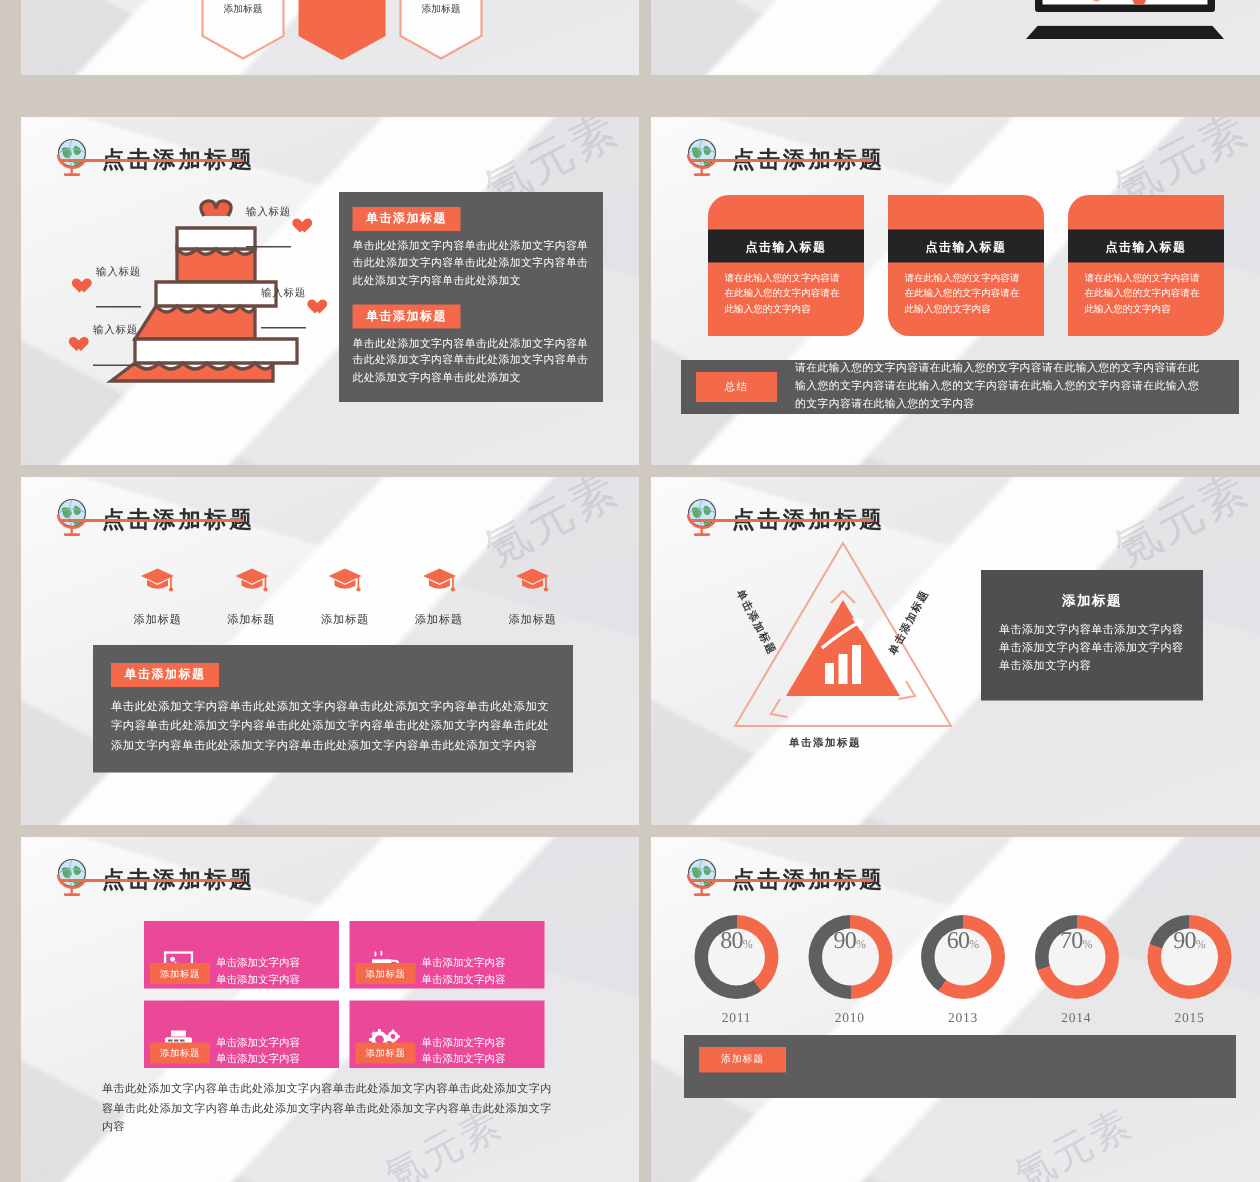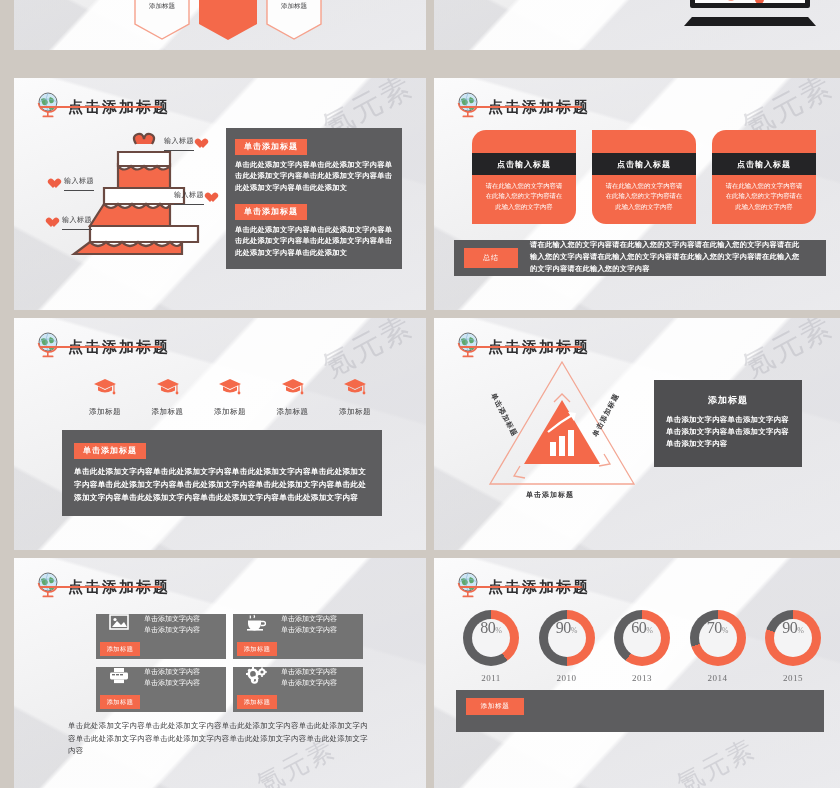--- a/index.html
+++ b/index.html
@@ -56,21 +56,21 @@
     position: absolute; left: 26px; top: 28px; width: 122px; height: 2px;
     background: #ef6b4e; border-radius: 1px;
   }
 
   
   .tag {
     display: inline-block; background: #f4694a; color: #fff;
     font-size: 8px; font-weight: bold; letter-spacing: 1px;
     padding: 3px 9px; line-height: 1.2;
   }
-  .body-txt { font-size: 7.2px; line-height: 1.65; color: #fff; letter-spacing: .3px; font-weight: bold; }
+  .body-txt { font-size: 7.2px; line-height: 1.65; color: #fff; letter-spacing: .3px; }
 
   
   #slideA { left: 14px; top: -162px; height: 212px; }
   .hexrow { position: absolute; left: 120px; top: 140px; display: flex; align-items: flex-start; gap: 8px; }
   .hexlbl { position: absolute; width: 100%; top: 24px; text-align: center; font-size: 6.5px; color: #3a3a3c; z-index: 3; }
 
   
   #slideB { left: 434px; top: -162px; height: 212px; }
   .laptop { position: absolute; left: 250px; top: 100px; width: 132px; height: 92px; }
   .lap-screen { position: absolute; left: 6px; top: 0; width: 120px; height: 70px; background: #fdfdfd; border: 5px solid #1c1c1e; border-radius: 2px; overflow: hidden; }
@@ -81,26 +81,26 @@
   #slide1 { left: 14px; top: 78px; height: 232px; }
   .cake-wrap { position: absolute; left: 26px; top: 48px; width: 215px; height: 130px; }
   .heart { width: 11px; height: 10px; position: relative; display: inline-block; flex: 0 0 auto; }
   .heart::before, .heart::after {
     content: ""; position: absolute; width: 6px; height: 9px;
     background: #ef5f44; border-radius: 6px 6px 0 0; top: 0; left: 3px;
     transform: rotate(-45deg); transform-origin: 0 100%;
   }
   .heart::after { left: 0; transform: rotate(45deg); transform-origin: 100% 100%; }
   .calloutL, .calloutR { position: absolute; display: flex; align-items: center; gap: 3px; }
-  .cl-txt { font-size: 7px; color: #3a3a3c; letter-spacing: .5px; white-space: nowrap; border-bottom: 1.2px solid #4a4a4c; padding-bottom: 4px; font-family: Liberation Mono, monospace; }
+  .cl-txt { font-size: 7px; color: #3a3a3c; letter-spacing: .5px; white-space: nowrap; border-bottom: 1.2px solid #4a4a4c; padding-bottom: 18px; font-family: Liberation Mono, monospace; }
   .s1-card { position: absolute; left: 212px; width: 176px; background: #5d5d5f; padding: 7px 9px 9px; }
 
   
   #slide2 { left: 434px; top: 78px; height: 232px; }
-  .cards3 { position: absolute; left: 38px; top: 52px; display: flex; gap: 16px; text-align: center; }
+  .cards3 { position: absolute; left: 38px; top: 52px; display: flex; gap: 16px; }
   .c3 { width: 104px; height: 94px; background: #f4694a; position: relative; overflow: hidden; }
   .c3.a { border-radius: 14px 0 14px 0; }
   .c3.b { border-radius: 0 14px 0 14px; }
   .c3 .c3-hd {
     position: absolute; left: 0; right: 0; top: 23px; height: 22px;
     background: #242426; color: #fff; font-size: 8px; font-weight: bold;
     display: flex; align-items: center; justify-content: center; letter-spacing: 1px;
   }
   .c3 .c3-bd { position: absolute; left: 11px; right: 11px; top: 51px; font-size: 6.4px; line-height: 1.6; color: #fff; }
   .sumbar { position: absolute; left: 20px; top: 162px; right: 20px; height: 36px; background: #5a5a5c; display: flex; align-items: center; }
@@ -120,21 +120,21 @@
   
   #slide4 { left: 434px; top: 318px; height: 232px; }
   .tri-wrap { position: absolute; left: 52px; top: 40px; width: 152px; height: 132px; }
   .tri-lbl { position: absolute; font-size: 7px; font-weight: bold; color: #3a3a3c; letter-spacing: 1px; white-space: nowrap; }
   .s4-card { position: absolute; left: 220px; top: 62px; width: 148px; background: #4f4f51; padding: 14px 12px 16px; text-align: center; }
   .s4-card h4 { font-size: 9px; color: #fff; letter-spacing: 1px; margin-bottom: 7px; }
 
   
   #slide5 { left: 14px; top: 558px; height: 232px; }
   .grid4 { position: absolute; left: 82px; top: 56px; display: grid; grid-template-columns: 130px 130px; gap: 8px 7px; }
-  .g4 { height: 45px; background: #737373; position: relative; display: flex; align-items: flex-start; }
+  .g4 { height: 45px; background: #ec4899; position: relative; display: flex; align-items: flex-end; }
   .g4-ico { width: 46px; flex: 0 0 auto; display: flex; align-items: center; justify-content: center; padding-bottom: 9px; }
   .g4-tag {
     position: absolute; left: 4px; bottom: 3px; width: 40px; height: 14px; background: #f4694a;
     display: flex; align-items: center; justify-content: center; font-size: 6.2px; color: #fff; letter-spacing: .5px;
   }
   .g4-txt { font-size: 7px; line-height: 1.55; color: #fff; padding-left: 2px; }
   .s5-foot { position: absolute; left: 54px; right: 54px; top: 162px; font-size: 7.4px; line-height: 1.7; color: #3a3a3c; letter-spacing: .3px; }
 
   
   #slide6 { left: 434px; top: 558px; height: 232px; }

